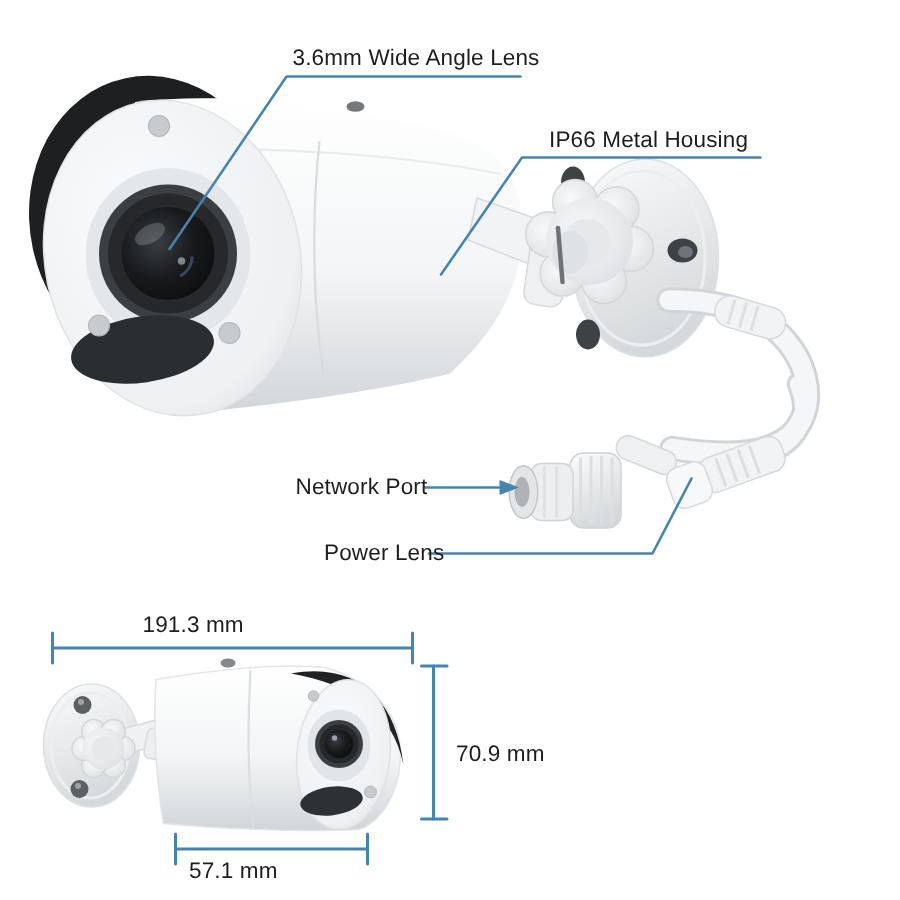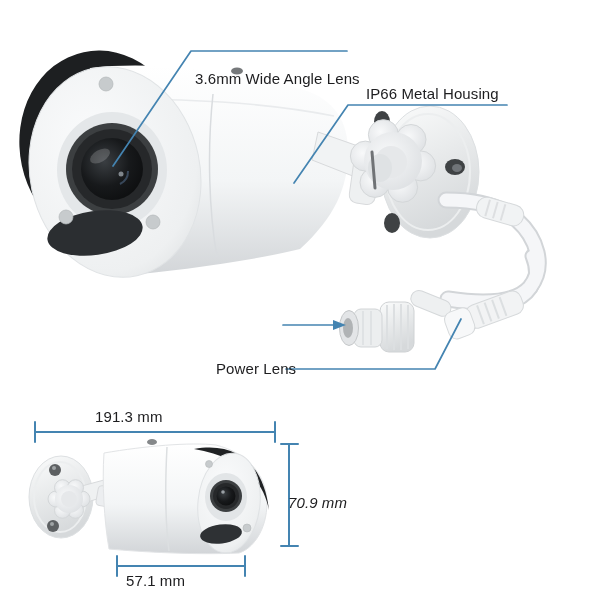--- a/index.html
+++ b/index.html
@@ -210,19 +210,20 @@
       <line x1="281" y1="444" x2="298" y2="444"></line>
       <line x1="281" y1="546" x2="298" y2="546"></line>
     </g>
     <g class="dim">
       <line x1="117" y1="566" x2="245" y2="566"></line>
       <line x1="117" y1="556" x2="117" y2="576"></line>
       <line x1="245" y1="556" x2="245" y2="576"></line>
     </g>
   </svg>
 
-  <div class="label" style="left:195px;top:30px;margin-top:40px;">3.6mm Wide Angle Lens</div>
+  <div class="label" style="left:195px;top:30px;">3.6mm Wide Angle Lens</div>
   <div class="label" style="left:366px;top:85px;">IP66 Metal Housing</div>
+  <div class="label" style="left:197px;top:316px;">Network Port</div>
   <div class="label" style="left:216px;top:360px;">Power Lens</div>
   <div class="label center" style="left:95px;top:408px;width:115px;">191.3 mm</div>
-  <div class="label" style="left:288px;top:494px;font-style:italic;">70.9 mm</div>
+  <div class="label" style="left:304px;top:494px;">70.9 mm</div>
   <div class="label center" style="left:126px;top:572px;width:120px;">57.1 mm</div>
 </div>
 
 </body></html>

